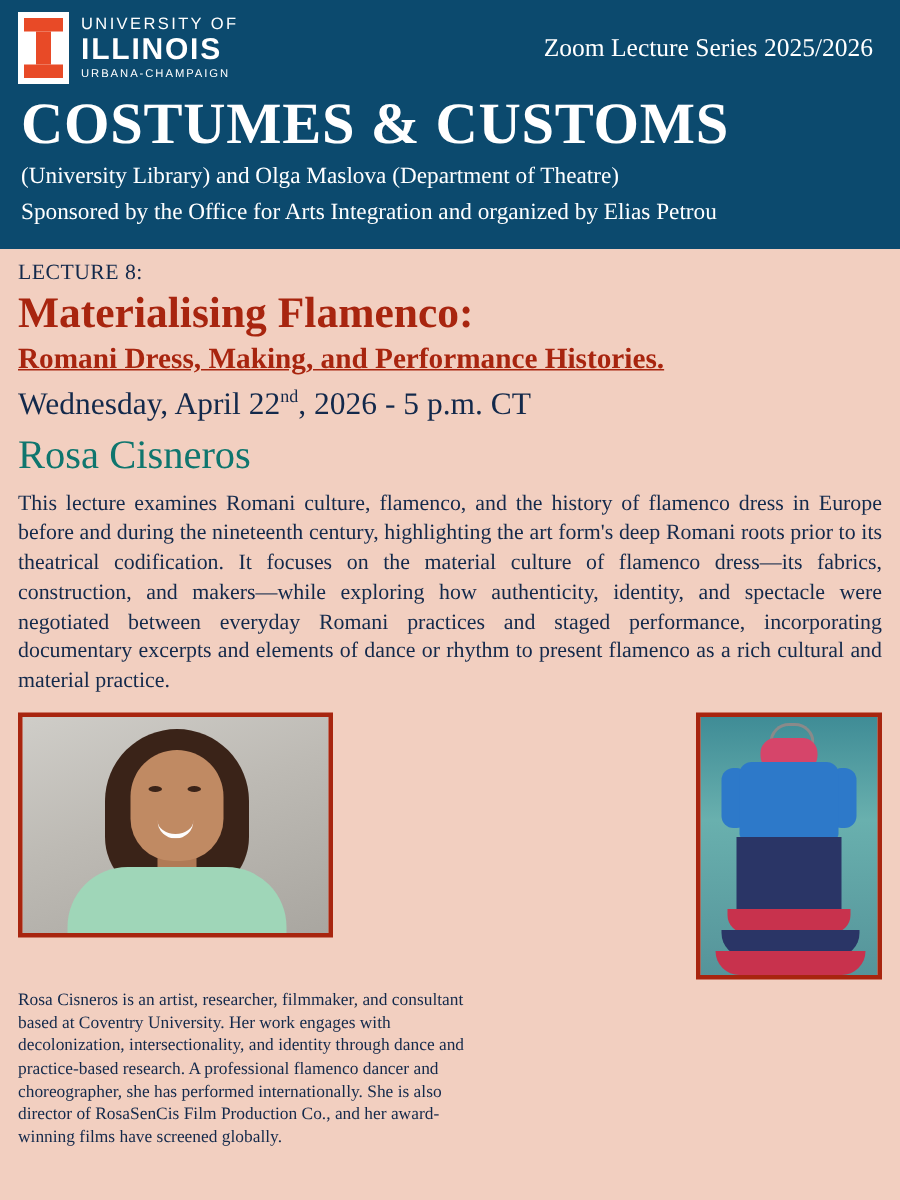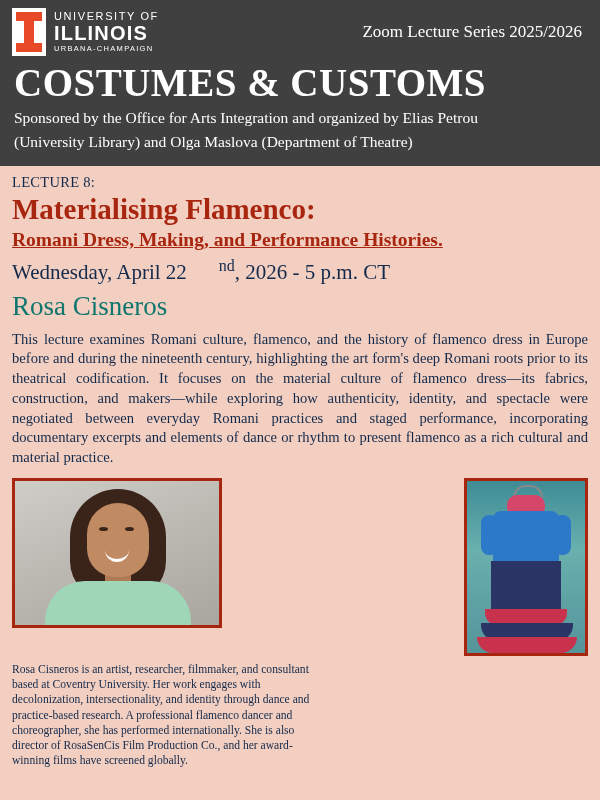--- a/index.html
+++ b/index.html
@@ -16,21 +16,21 @@
   .poster {
     position: relative;
     width: 600px;
     height: 800px;
     background: #f2cfc0;
     box-sizing: border-box;
   }
 
   
   .header {
-    background: #404040;
+    background: #0c4a6e;
     color: #ffffff;
     padding: 8px 12px 10px 12px;
     box-sizing: border-box;
   }
   .header-top {
     display: flex;
     align-items: center;
     gap: 14px;
   }
   .logo {
@@ -127,23 +127,22 @@
     line-height: 1.2;
     margin-bottom: 5px;
     text-decoration: underline;
   }
   .datetime {
     color: #13294b;
     font-size: 21px;
     margin-bottom: 4px;
   }
   .datetime sup {
-    font-size: 16px;
+    font-size: 12px;
     vertical-align: super;
-    margin-left: 32px;
   }
   .speaker {
     color: #0f766e;
     font-size: 27px;
     margin: 6px 0 8px 0;
   }
   .abstract {
     color: #13294b;
     font-size: 14.6px;
     line-height: 1.35;
@@ -338,22 +337,22 @@
         </div>
         <div class="logo-text">
           <div class="l1">UNIVERSITY OF</div>
           <div class="l2">ILLINOIS</div>
           <div class="l3">URBANA-CHAMPAIGN</div>
         </div>
       </div>
       <div class="series-title">Zoom Lecture Series 2025/2026</div>
     </div>
     <div class="main-title">COSTUMES &amp; CUSTOMS</div>
+    <div class="sponsor">(University Library) and Olga Maslova (Department of Theatre)</div>
     <div class="sponsor">Sponsored by the Office for Arts Integration and organized by Elias Petrou</div>
-    <div class="sponsor">(University Library) and Olga Maslova (Department of Theatre)</div>
   </div>
 
   <div class="content">
     <div class="lecture-num">LECTURE 8:</div>
     <div class="talk-title">Materialising Flamenco:</div>
     <div class="talk-subtitle">Romani Dress, Making, and Performance Histories.</div>
     <div class="datetime">
       <span>Wednesday, April 22</span><sup>nd</sup><span>, 2026 - 5 p.m. CT</span>
     </div>
     <div class="speaker">Rosa Cisneros</div>

